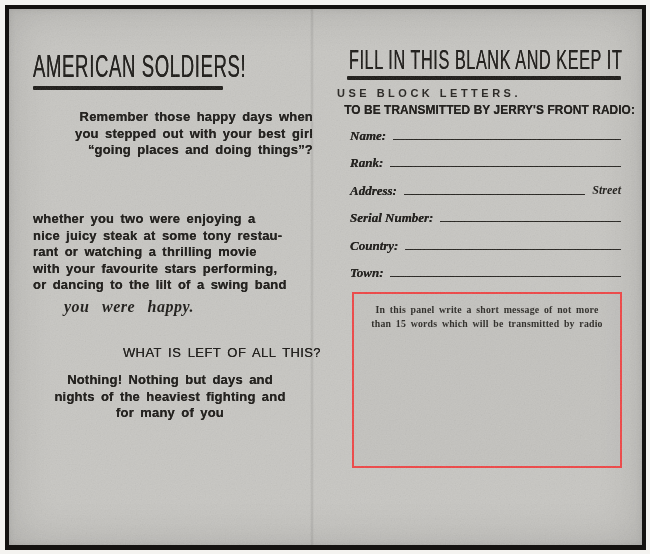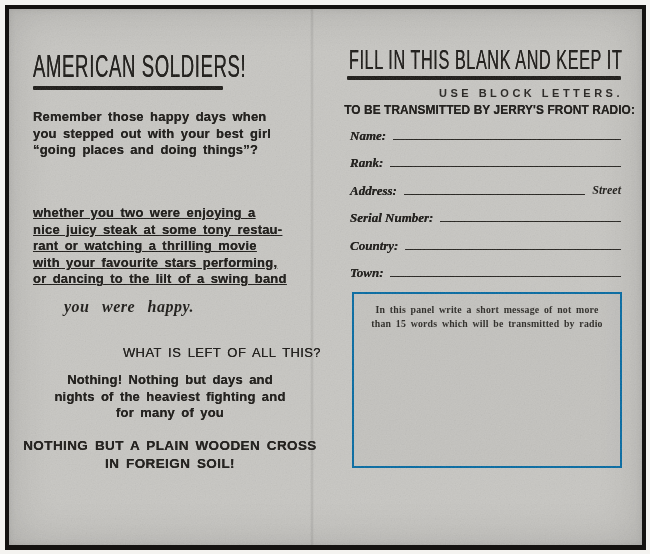--- a/index.html
+++ b/index.html
@@ -74,21 +74,21 @@
   .closing{
     font-size:13.5px; font-weight:bold; line-height:17.5px;
     letter-spacing:0.4px; word-spacing:2.5px; text-align:center;
     text-shadow:0 0 0.5px currentColor;
   }
   .center{text-align:center;}
 
   
   .block-letters{
     font-size:11px; font-weight:bold; letter-spacing:3.5px;
-    text-align:right; color:#23211e;
+    text-align:left; color:#23211e;
   }
   .transmit{
     font-size:12.5px; font-weight:bold; letter-spacing:0.1px;
     text-align:center; white-space:nowrap;
     transform:scaleX(0.95); transform-origin:center;
     text-shadow:0 0 0.4px currentColor;
   }
   .form{position:absolute;}
   .form-row{
     display:flex; align-items:flex-end; height:27.5px;
@@ -104,21 +104,21 @@
     flex:1; margin-left:7px; margin-bottom:3px;
     border-bottom:1.5px solid #23211d;
   }
   .street-suffix{
     font-family:"Liberation Serif", serif;
     font-style:italic; font-weight:bold; font-size:12px;
     margin-left:7px; margin-bottom:0px; white-space:nowrap;
   }
   .message-box{
     position:absolute;
-    border:2px solid #0369a1;
+    border:2px solid #ef4444;
     background:rgba(0,0,0,0.015);
   }
   .message-text{
     font-family:"Liberation Serif", serif;
     font-weight:bold; font-size:9.8px; line-height:13.5px;
     text-align:center; padding-top:9px;
     letter-spacing:0.2px; word-spacing:2px;
     color:#2a2824;
   }
 </style>
@@ -129,41 +129,39 @@
 
   <div class="fold"></div>
 
   <div class="col col-left">
 
     <h1 class="headline abs" style="left:24px; top:42px; font-size:31px; line-height:31px;">
       <span class="condense" style="transform:scaleX(0.60);">AMERICAN SOLDIERS!</span>
     </h1>
     <div class="rule abs" style="left:24px; top:77px; width:190px; height:4px;"></div>
 
-    <p class="body-par pre abs" style="left:24px; top:100px; width:280px;">Remember those happy days when
+    <p class="body-par pre abs" style="left:24px; top:100px; width:280px;text-align:right;">Remember those happy days when
 you stepped out with your best girl
 “going places and doing things”?</p>
 
 
-    <p class="body-par pre abs" style="left:24px; top:196px; width:286px;text-decoration:underline;">whether you two were enjoying a
+    <p class="body-par pre abs" style="left:24px; top:202px; width:286px;">whether you two were enjoying a
 nice juicy steak at some tony restau-
 rant or watching a thrilling movie
 with your favourite stars performing,
 or dancing to the lilt of a swing band</p>
 
     <p class="script-line abs" style="left:55px; top:289px; width:250px;">you were happy.</p>
 
     <p class="question abs" style="left:10px; top:336px; width:302px;">WHAT IS LEFT OF ALL THIS?</p>
 
     <p class="body-par pre center abs" style="left:10px; top:363px; width:302px;">Nothing! Nothing but days and
 nights of the heaviest fighting and
 for many of you</p>
 
-    <p class="closing pre abs" style="left:10px; top:428px; width:302px;">NOTHING BUT A PLAIN WOODEN CROSS
-IN FOREIGN SOIL!</p>
   </div>
 
   <div class="col col-right">
 
     <h1 class="headline abs" style="left:12px; top:38px; font-size:27px; line-height:27px;">
       <span class="condense" style="transform:scaleX(0.60);">FILL IN THIS BLANK AND KEEP IT</span>
     </h1>
     <div class="rule abs" style="left:10px; top:67px; width:274px; height:4px;"></div>
 
     <p class="block-letters abs" style="left:0; top:78px; width:286px;">USE BLOCK LETTERS.</p>

